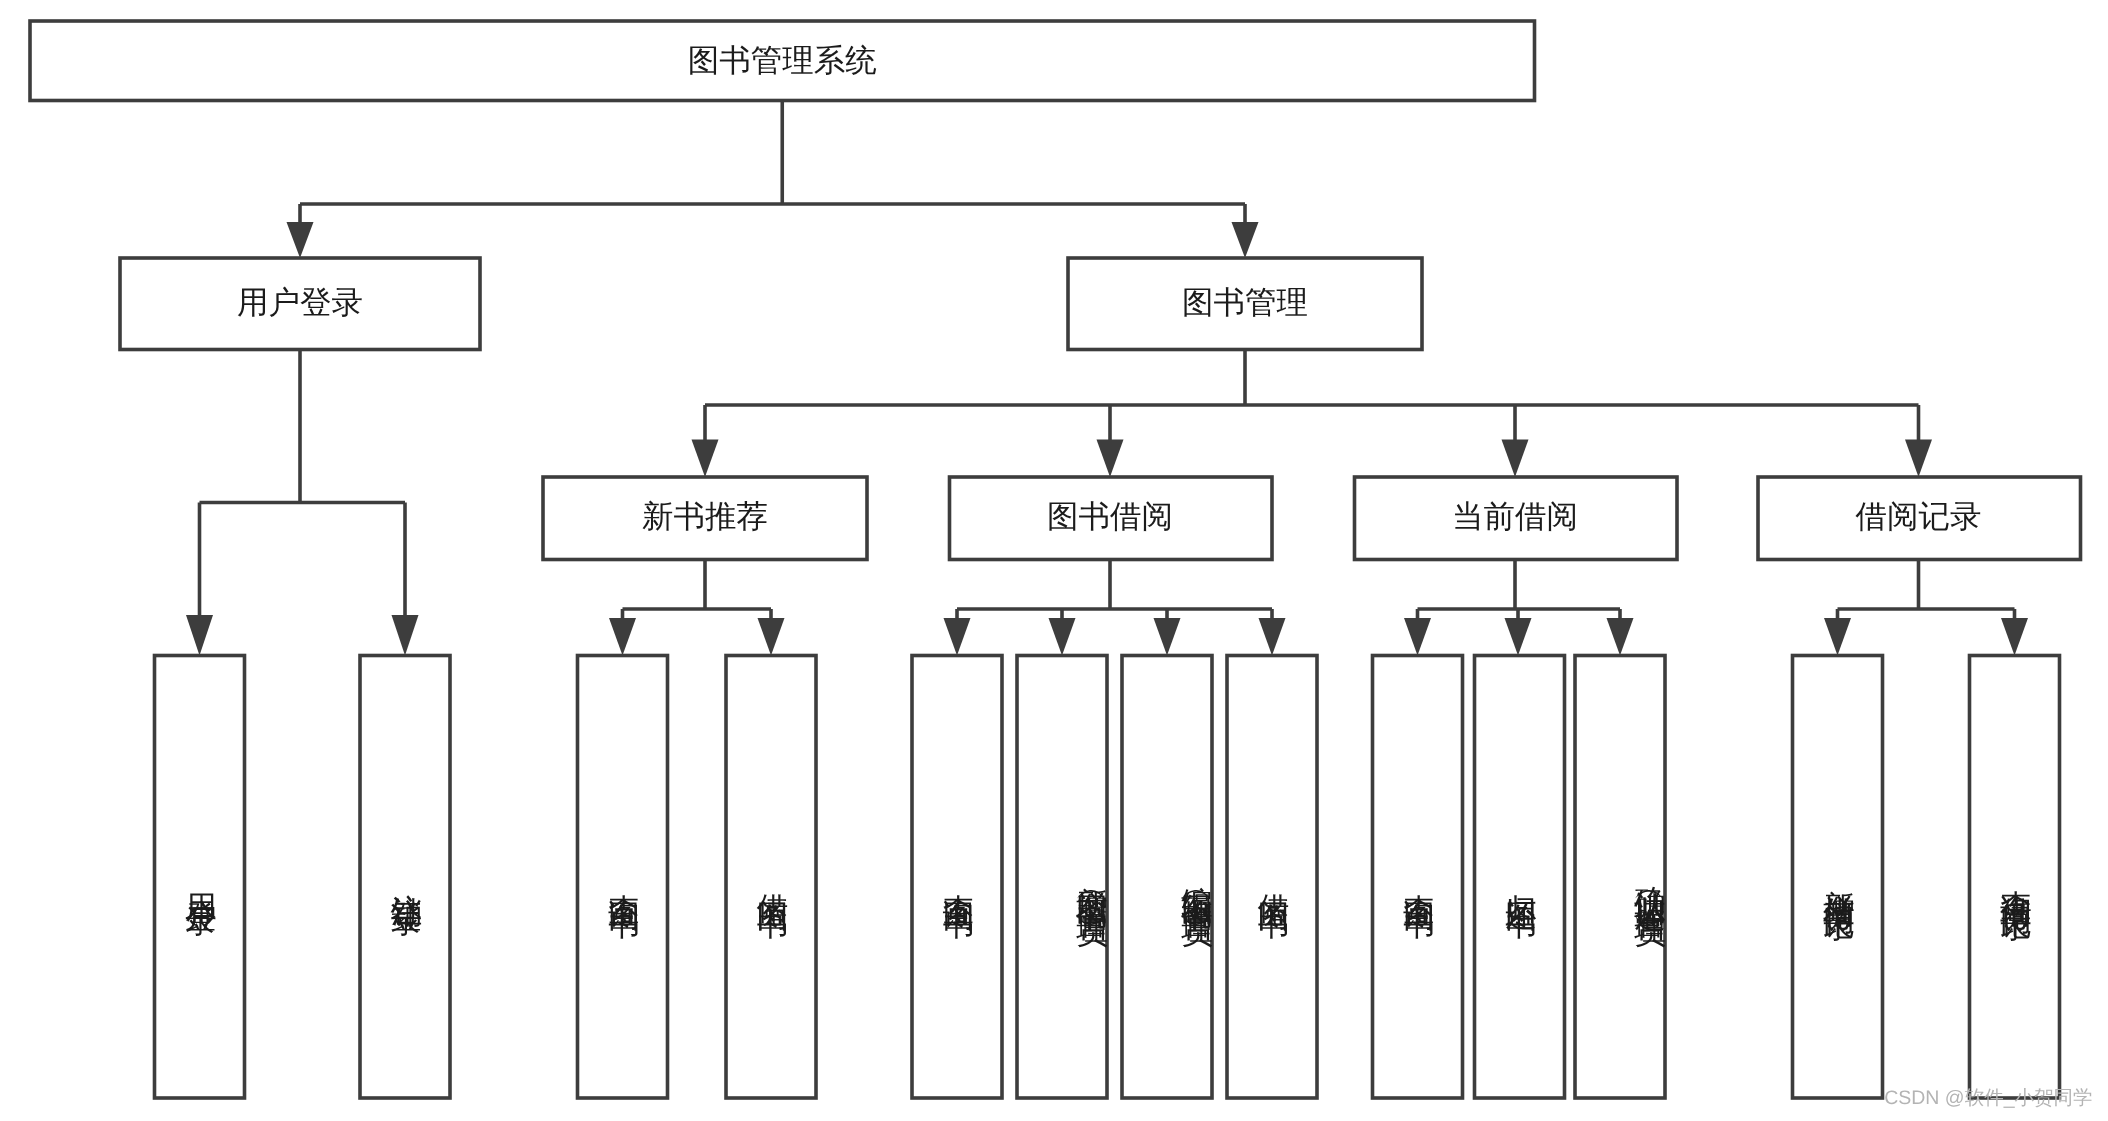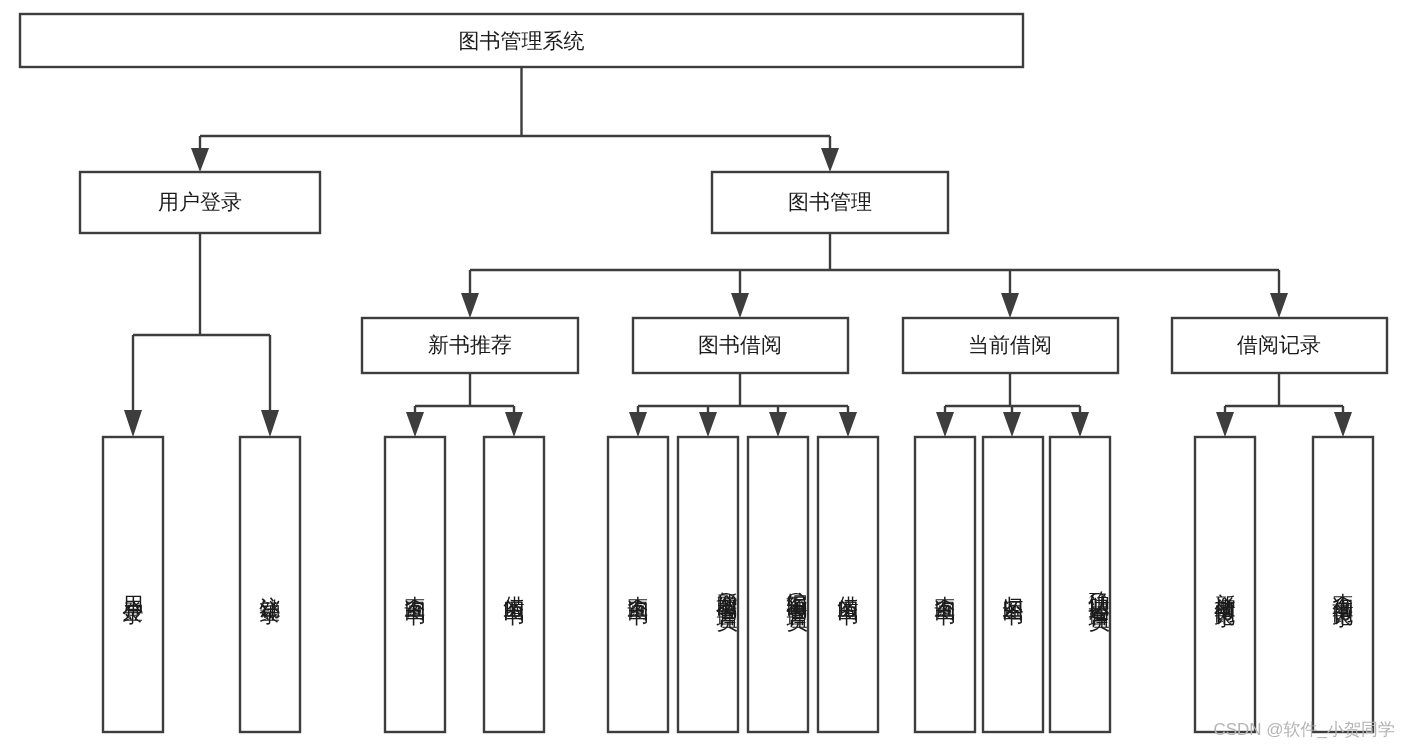--- a/index.html
+++ b/index.html
@@ -58,21 +58,21 @@
     color: #1b1b1b;
     letter-spacing: 3px;
     white-space: nowrap;
     pointer-events: none;
   }
   .watermark {
     position: absolute;
     right: 10px;
     bottom: 6px;
     font-family: "Liberation Sans", "DejaVu Sans", sans-serif;
-    font-size: 17px;
+    font-size: 13px;
     color: #b4b4b4;
     white-space: nowrap;
   }
 </style>
 </head>
 <body>
 
 <div id="diagram-root">
 
   <svg class="diagram-canvas" viewBox="0 0 1405 747">

